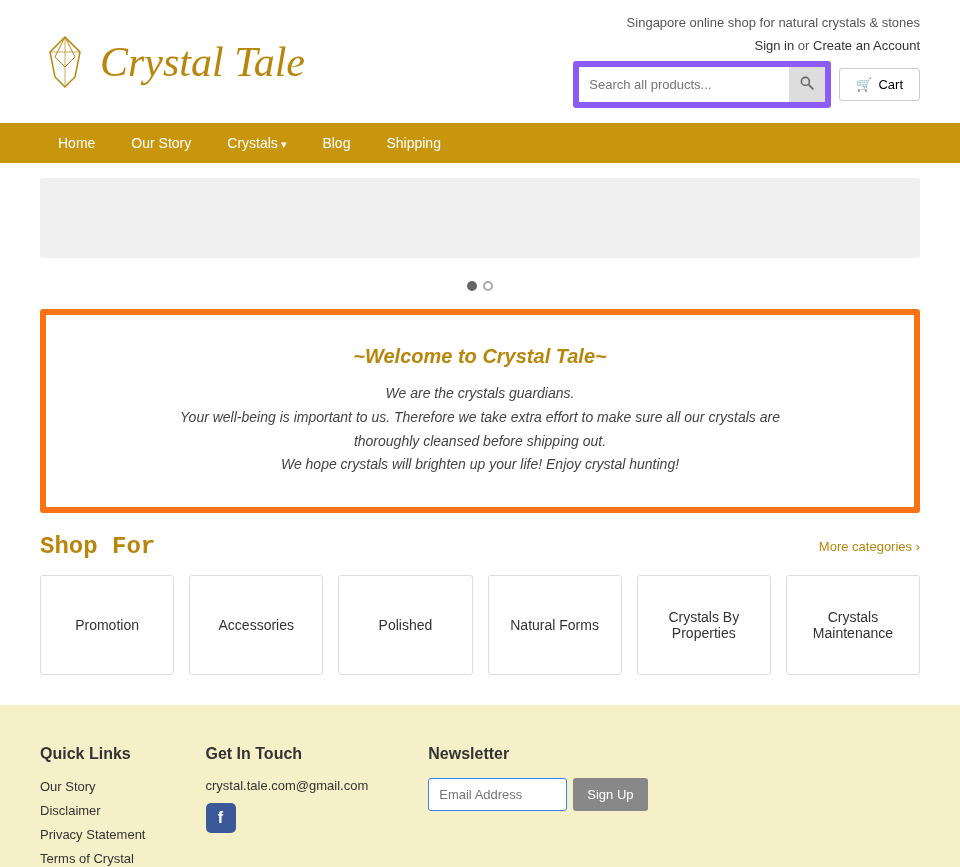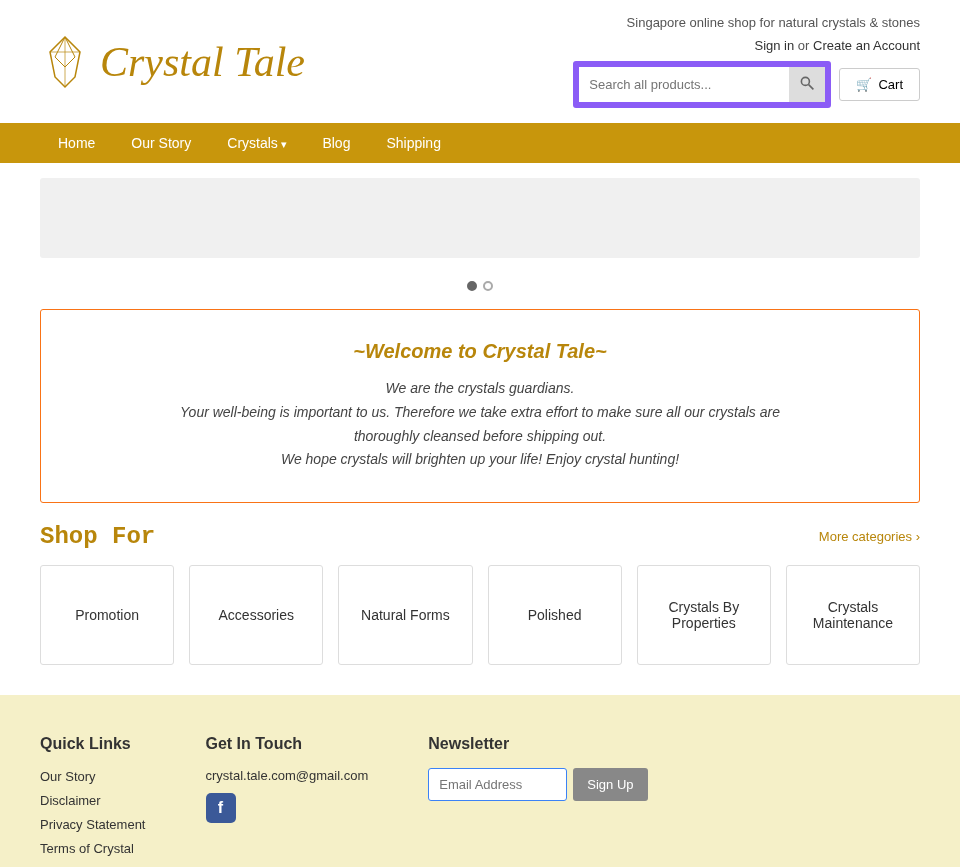--- a/index.html
+++ b/index.html
@@ -27,21 +27,21 @@
     .nav ul li.has-dropdown { position: relative; }
     .nav ul li.has-dropdown a::after { content: ' ▾'; font-size: 11px; }
 
     
     .slider { margin: 15px 40px; background: #f0f0f0; height: 80px; border-radius: 3px; position: relative; }
     .slider-dots { display: flex; justify-content: center; gap: 6px; padding: 8px 0; }
     .dot { width: 10px; height: 10px; border-radius: 50%; background: transparent; border: 2px solid #aaa; display: inline-block; }
     .dot.active { background: #666; border-color: #666; }
 
     
-    .welcome-section { margin: 10px 40px 20px; border: 1px solid #f97316; border-radius: 3px; padding: 30px 60px; text-align: center; }
+    .welcome-section { margin: 10px 40px 20px; border: 6px solid #f97316; border-radius: 3px; padding: 30px 60px; text-align: center; }
     .welcome-title { font-size: 20px; color: #b8860b; font-style: italic; font-weight: bold; margin-bottom: 14px; }
     .welcome-text { font-size: 14px; line-height: 1.7; font-style: italic; color: #444; }
 
     
     .shop-section { margin: 20px 40px; }
     .shop-header { display: flex; justify-content: space-between; align-items: center; margin-bottom: 15px; }
     .shop-title { font-size: 24px; color: #b8860b; font-weight: bold; font-family: Liberation Mono, monospace; }
     .more-categories { font-size: 13px; color: #b8860b; text-decoration: none; }
     .categories-grid { display: flex; gap: 15px; }
     .category-item { border: 1px solid #ddd; border-radius: 3px; flex: 1; min-height: 100px; display: flex; align-items: center; justify-content: center; padding: 20px 10px; text-align: center; font-size: 14px; color: #333; cursor: pointer; background: #fff; }
@@ -137,22 +137,22 @@
 </div>
 
 <div class="shop-section">
   <div class="shop-header">
     <h2 class="shop-title">Shop For</h2>
     <a href="#" class="more-categories">More categories ›</a>
   </div>
   <div class="categories-grid">
     <div class="category-item">Promotion</div>
     <div class="category-item">Accessories</div>
+    <div class="category-item">Polished</div>
     <div class="category-item">Natural Forms</div>
-    <div class="category-item">Polished</div>
     <div class="category-item">Crystals By Properties</div>
     <div class="category-item">Crystals Maintenance</div>
   </div>
 </div>
 
 <div class="footer">
   <div class="footer-top">
 
     <div class="footer-col">
       <h3>Quick Links</h3>

